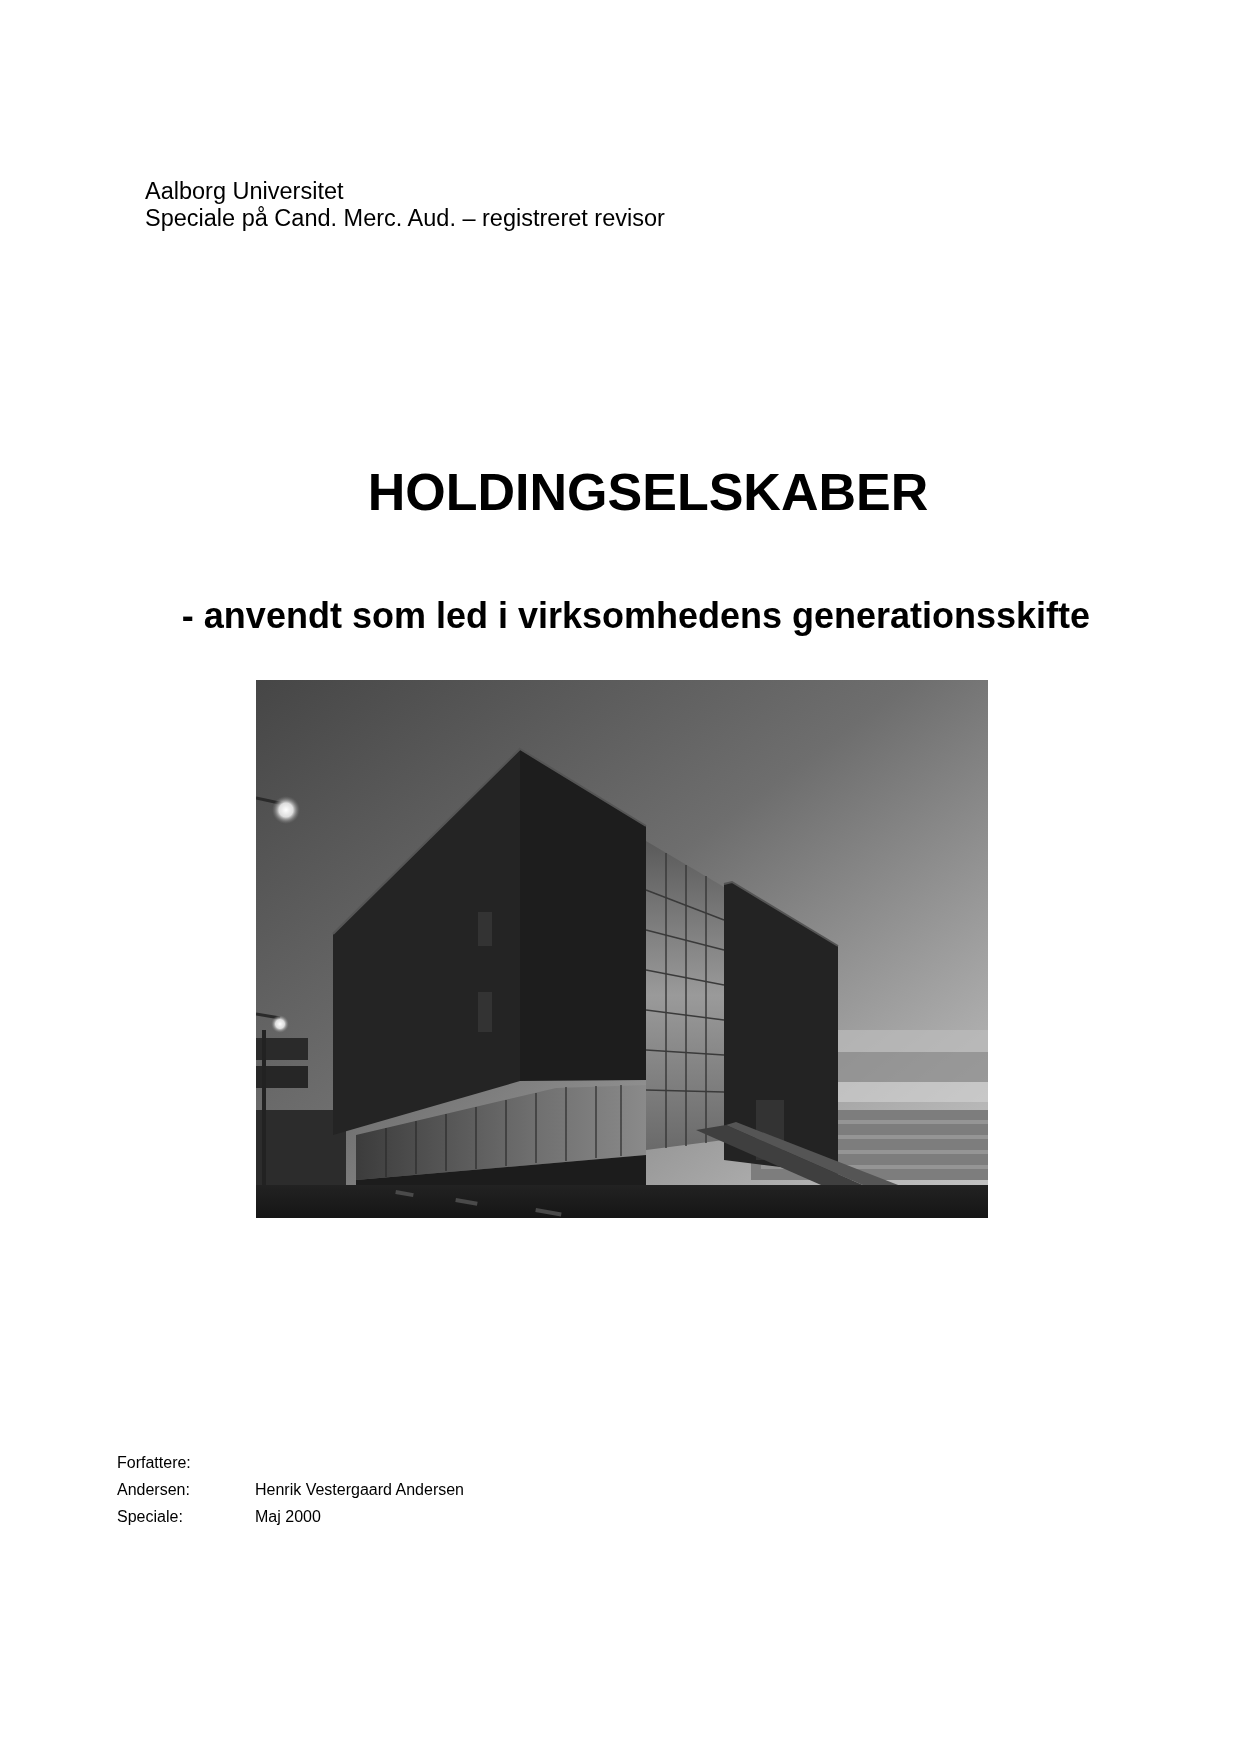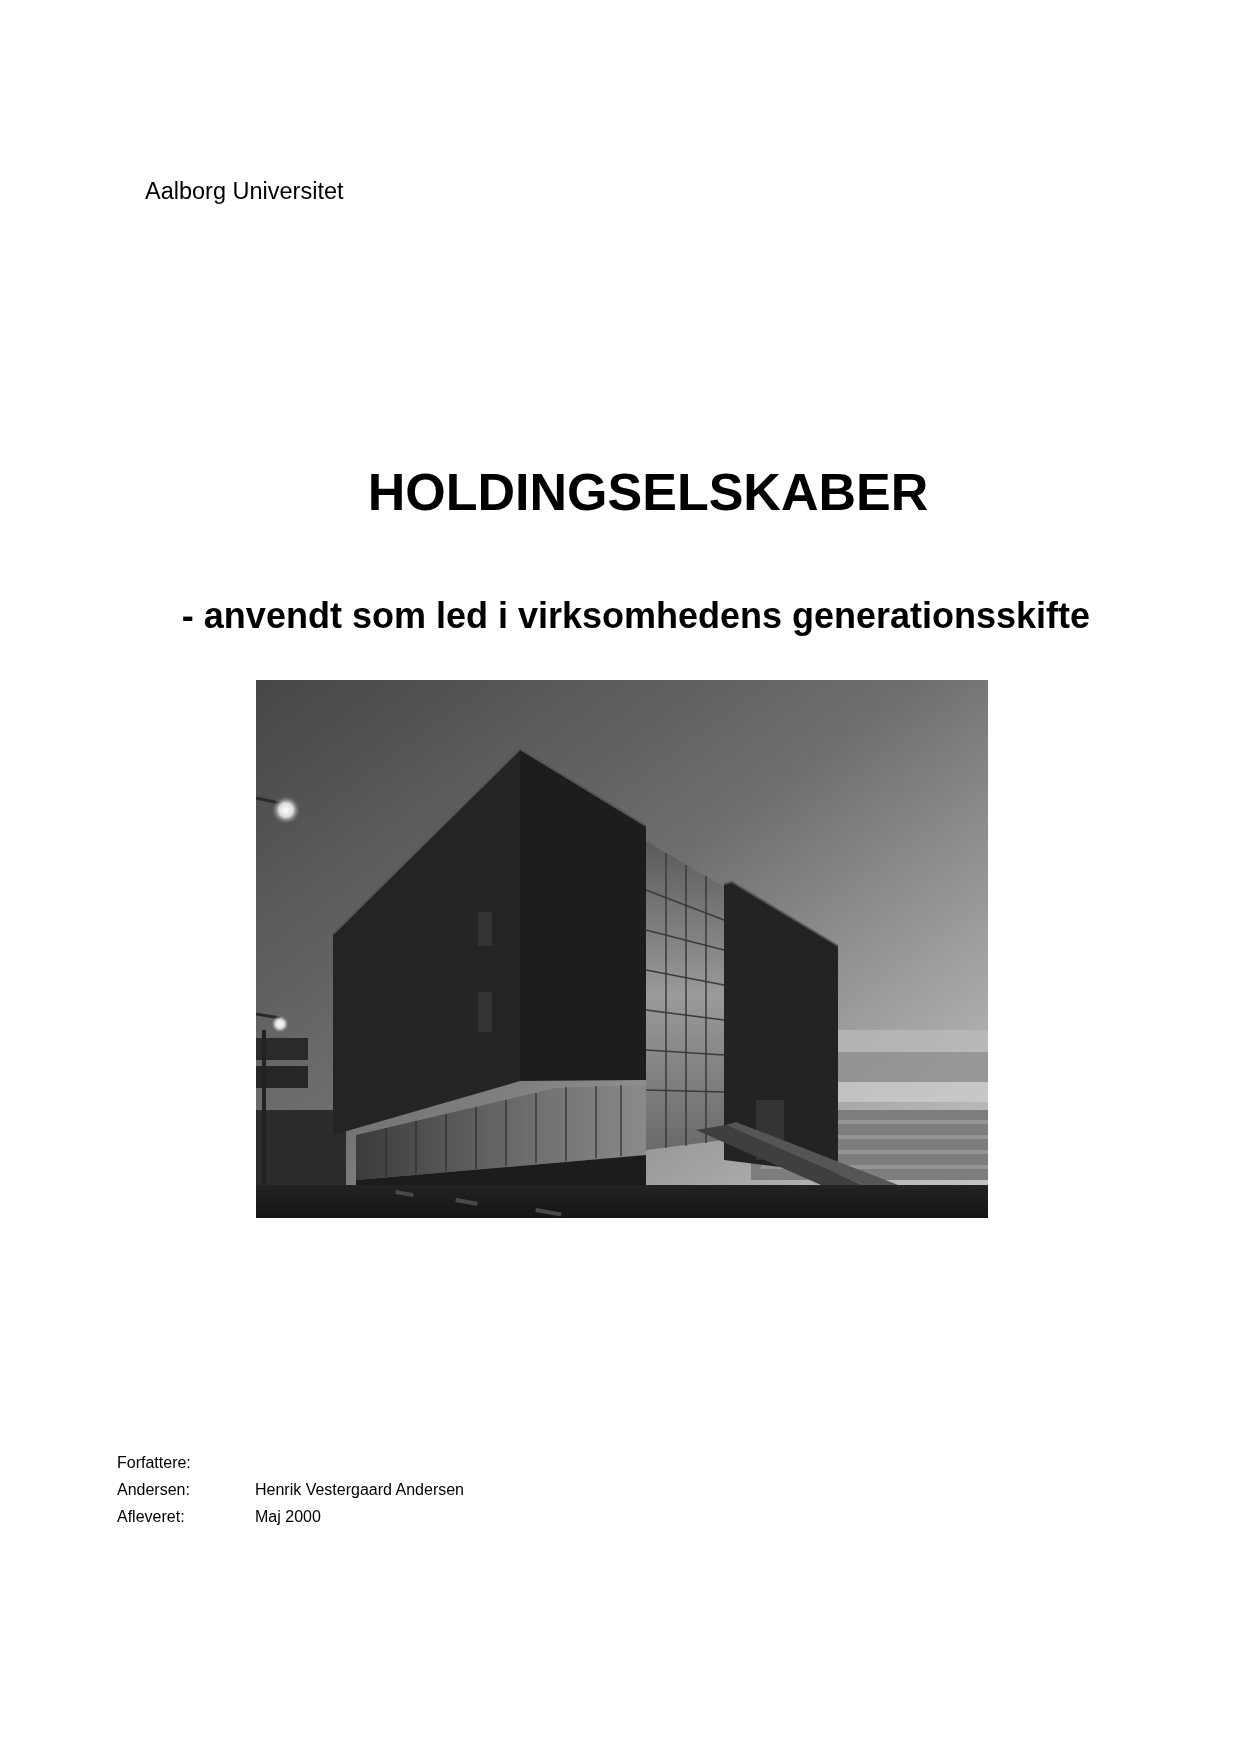--- a/index.html
+++ b/index.html
@@ -71,20 +71,21 @@
     .meta-label {
       width: 138px;
       flex: 0 0 138px;
     }
   </style>
 </head>
 <body>
 
 <div class="header-block">
   <div>Aalborg Universitet</div>
+  <div>Speciale på Cand. Merc. Aud. – registreret revisor</div>
 </div>
 
 <h1 class="title" style="margin:0">HOLDINGSELSKABER</h1>
 
 <h2 class="subtitle" style="margin:16px">- anvendt som led i virksomhedens generationsskifte</h2>
 
 <div class="cover-photo" role="img" aria-label="Building at dusk">
   <svg width="732" height="538" viewBox="0 0 732 538" xmlns="http://www.w3.org/2000/svg">
     <defs>
       <linearGradient id="sky" x1="0" y1="0" x2="1" y2="1">
@@ -192,16 +193,16 @@
 
 <div class="meta-table">
   <div class="meta-row">
     <span class="meta-label">Forfattere:</span>
   </div>
   <div class="meta-row">
     <span class="meta-label">Andersen:</span>
     <span class="meta-value">Henrik Vestergaard Andersen</span>
   </div>
   <div class="meta-row">
-    <span class="meta-label">Afleveret:</span>
+    <span class="meta-label">Speciale:</span>
     <span class="meta-value">Maj 2000</span>
   </div>
 </div>
 
 </body></html>

